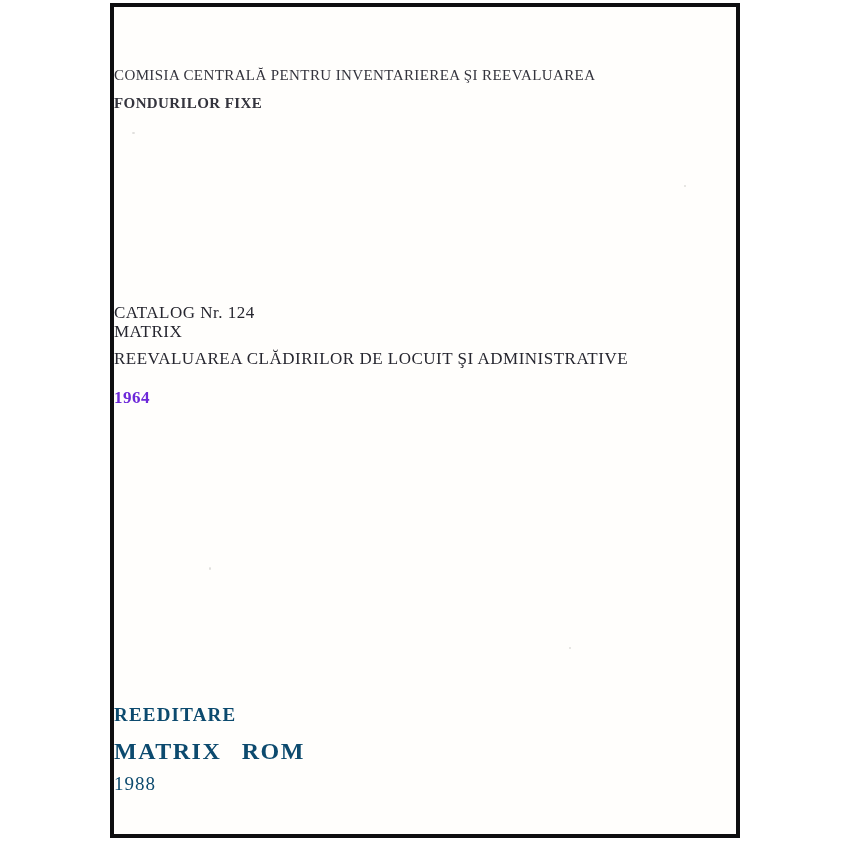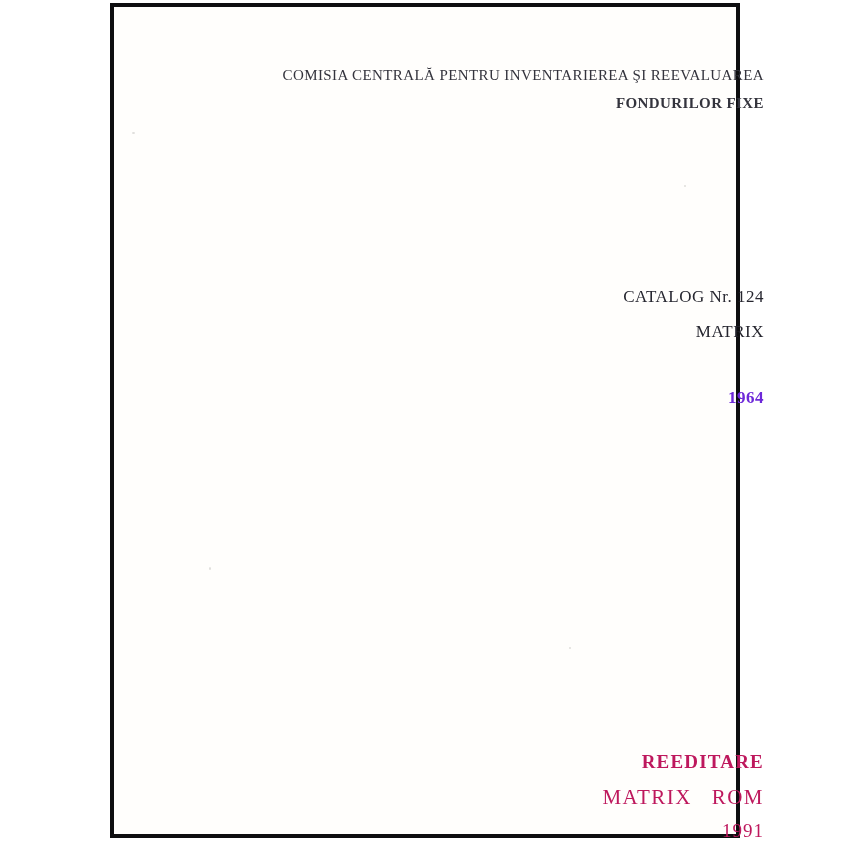--- a/index.html
+++ b/index.html
@@ -21,62 +21,60 @@
     top: 3px;
     width: 622px;
     height: 827px;
     background: #fffefc;
     border: 4px solid #0e0e10;
   }
   .textline {
     position: absolute;
     left: 0;
     width: 100%;
-    text-align: right;
+    text-align: left;
     color: #2a2a33;
     white-space: nowrap;
-    padding-left: 28px;
   }
   .org {
     font-size: 15px;
     letter-spacing: 0.4px;
     line-height: 16px;
     color: #34343d;
   }
   .org-1 { top: 60px; }
   .org-2 { top: 88px; font-weight: bold; }
   .title {
     font-size: 17px;
     letter-spacing: 0.5px;
     color: #26262f;
   }
-  .title-1 { top: 280px; }
+  .title-1 { top: 296px; }
   .title-2 { top: 315px; }
   .title-3 { top: 342px; }
   .year-1964 {
     top: 381px;
     font-size: 17px;
     font-weight: bold;
     letter-spacing: 0.5px;
     color: #6d28d9;
   }
   .footer {
-    color: #be185d;
-    margin-top: 47px;
+    color: #0c4a6e;
   }
   .footer-1 {
     top: 697px;
     font-size: 19px;
     font-weight: 600;
     letter-spacing: 1.2px;
   }
   .footer-2 {
     top: 731px;
-    font-size: 21px;
-    font-weight: 400;
+    font-size: 24px;
+    font-weight: 700;
     letter-spacing: 1.5px;
     word-spacing: 13px;
   }
   .footer-3 {
     top: 766px;
     font-size: 19px;
     font-weight: 500;
     letter-spacing: 1px;
   }
   
@@ -95,24 +93,25 @@
 <body>
 
 <div class="canvas">
   <div class="page">
 
     <div class="textline org org-1">COMISIA CENTRALĂ PENTRU INVENTARIEREA ŞI REEVALUAREA</div>
     <div class="textline org org-2">FONDURILOR FIXE</div>
 
     <div class="textline title title-1">CATALOG Nr. 124</div>
     <div class="textline title title-2">MATRIX</div>
+    <div class="textline title title-3">REEVALUAREA CLĂDIRILOR DE LOCUIT ŞI ADMINISTRATIVE</div>
     <div class="textline year-1964">1964</div>
 
     <div class="textline footer footer-1">REEDITARE</div>
     <div class="textline footer footer-2">MATRIX ROM</div>
-    <div class="textline footer footer-3">1991</div>
+    <div class="textline footer footer-3">1988</div>
 
     <div class="speck speck-1"></div>
     <div class="speck speck-2"></div>
     <div class="speck speck-3"></div>
     <div class="speck speck-4"></div>
   </div>
 </div>
 
 </body></html>

